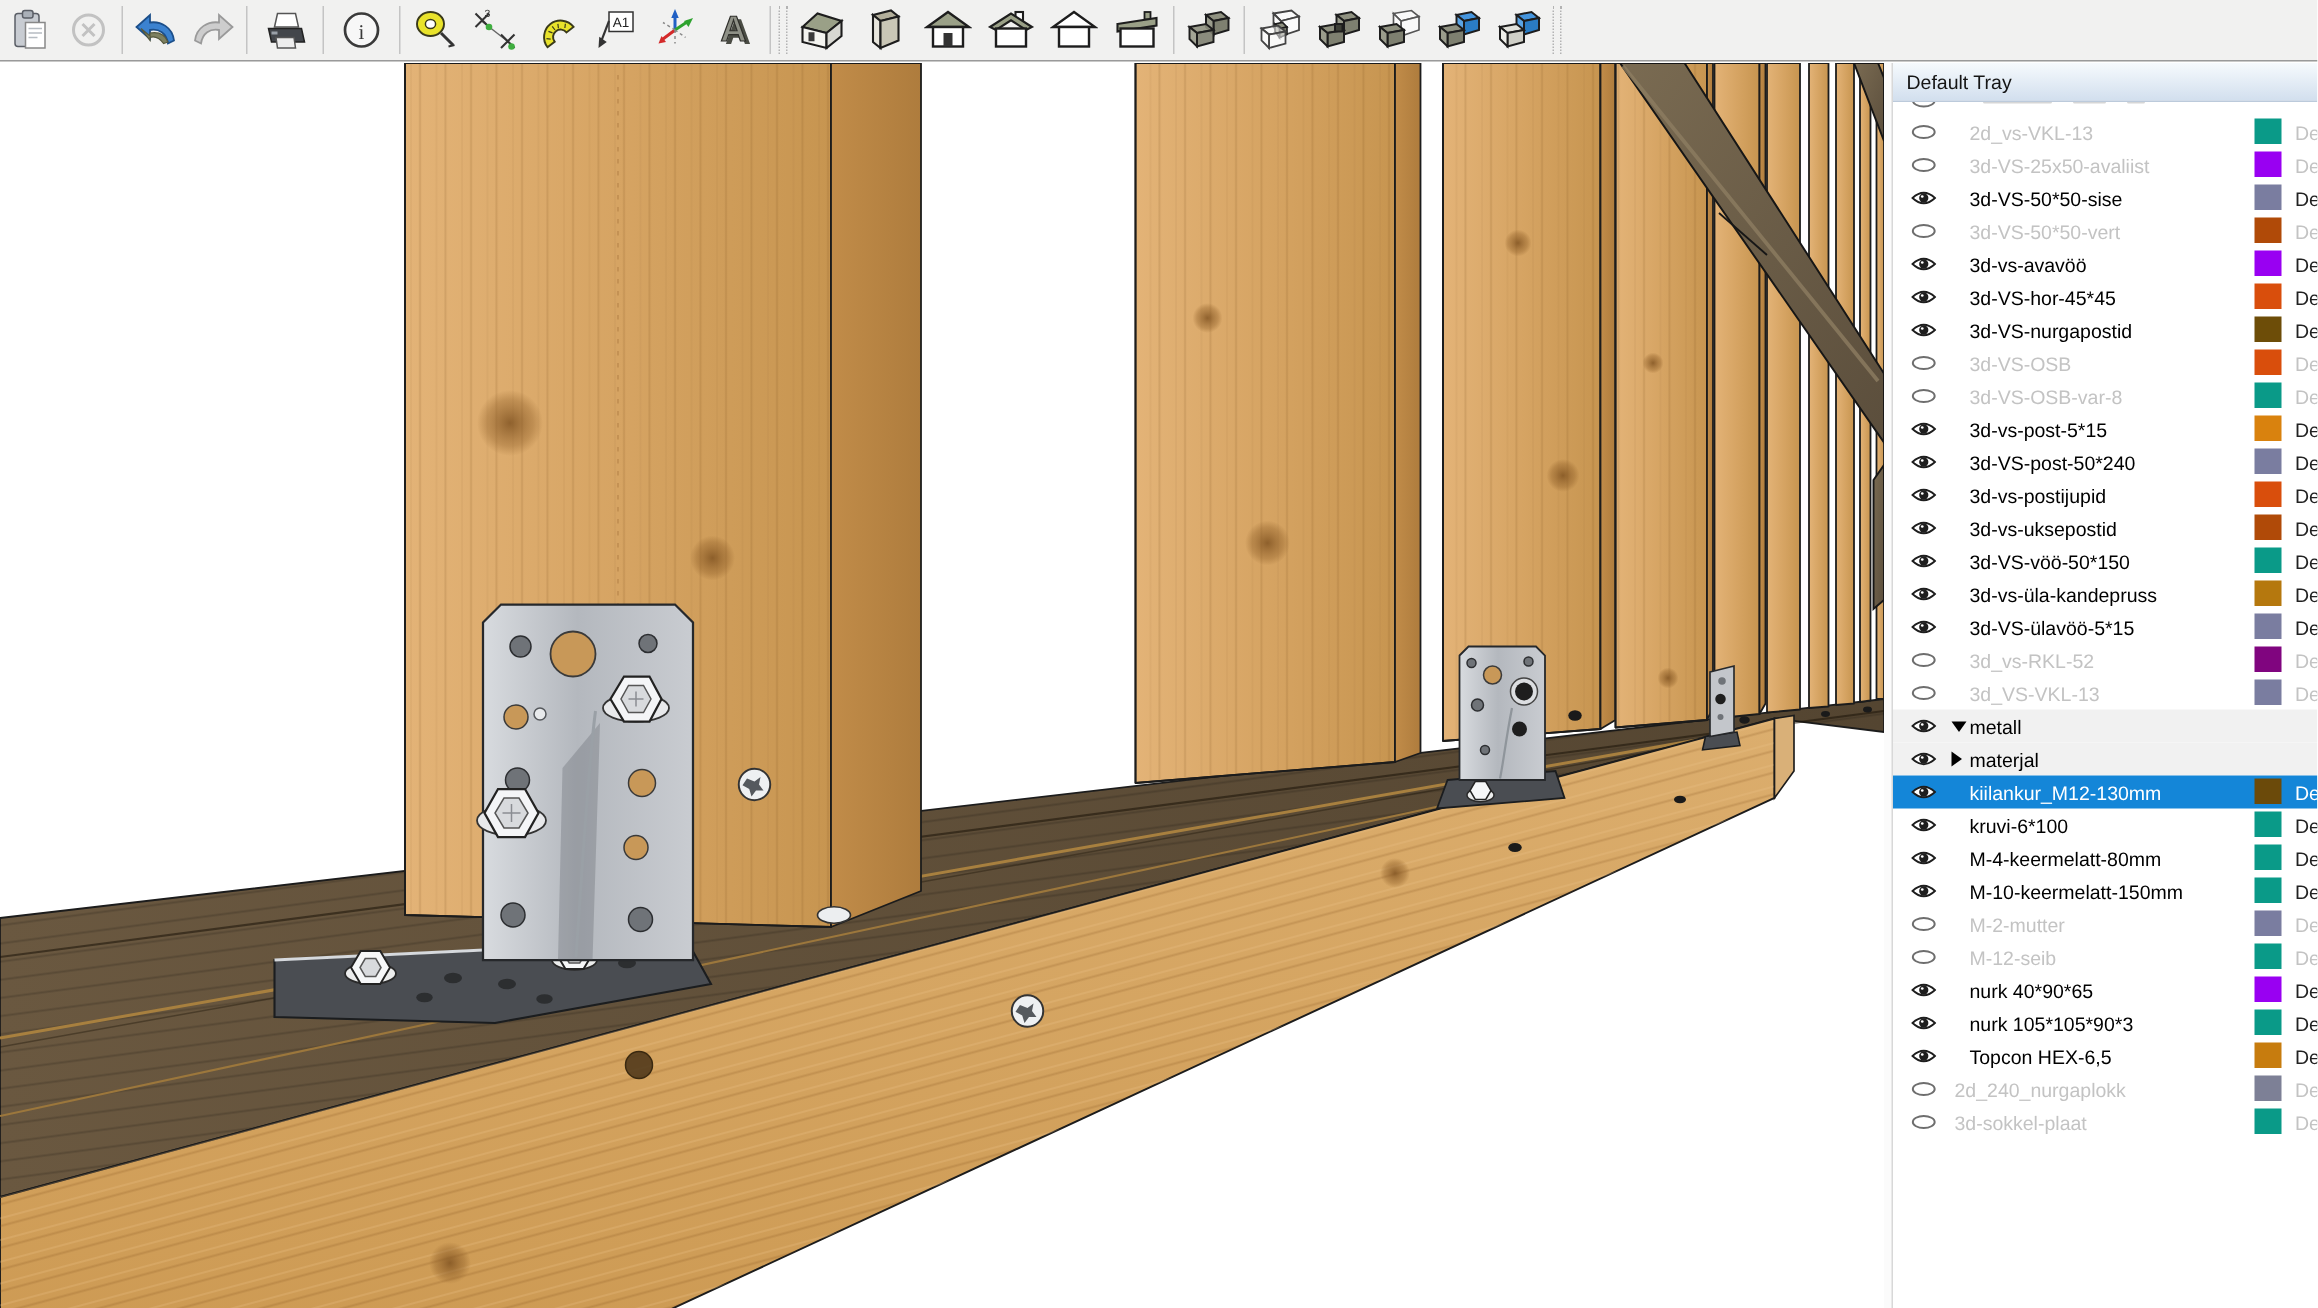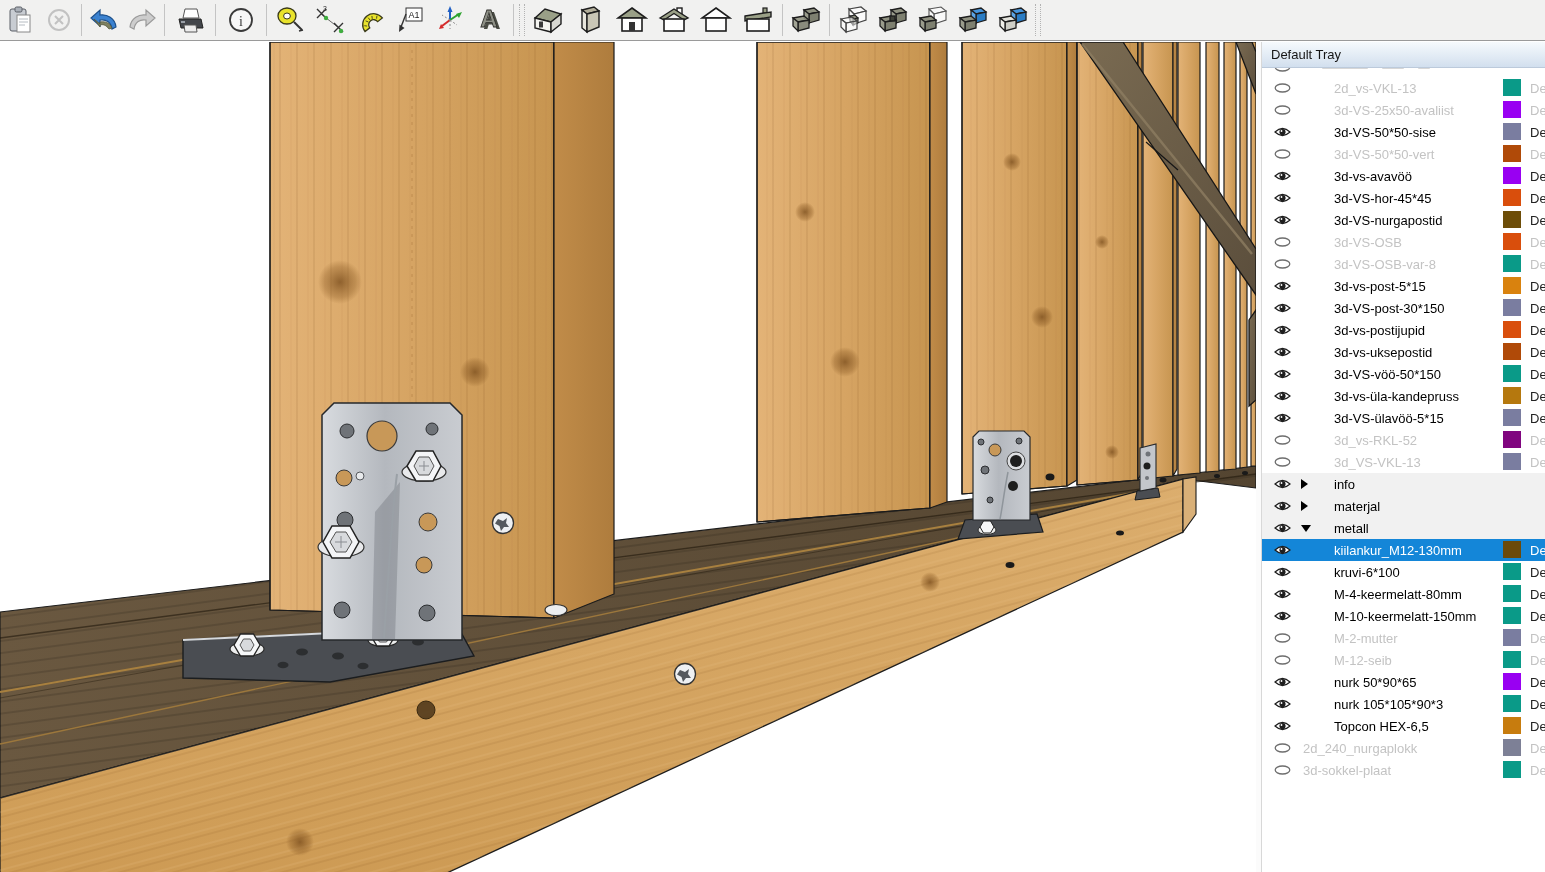--- a/index.html
+++ b/index.html
@@ -37,21 +37,21 @@
   .frag{display:inline-block;height:3px;background:#d6d6d6;border-radius:1px;margin-right:14px;}
   .rows{position:relative;}
   .row{height:22px;position:relative;display:flex;align-items:center;font-size:13px;color:#000;}
   .row.group{background:#f1f1f1;}
   .row.dim{color:#c3c3c3;}
   .row.selected{background:#1486d8;color:#fff;}
   .row .eye{width:20px;margin-left:10px;display:flex;justify-content:center;flex:0 0 auto;}
   .row .arrow{position:absolute;left:39px;width:0;height:0;}
   .arrow.right{border-left:7px solid #000;border-top:5px solid transparent;border-bottom:5px solid transparent;}
   .arrow.down{border-top:7px solid #000;border-left:5px solid transparent;border-right:5px solid transparent;}
-  .row .label{position:absolute;left:72px;white-space:nowrap;}
+  .row .label{position:absolute;left:51px;white-space:nowrap;}
   .row.lvl0 .label{left:41px;}
   .row .swatch{position:absolute;left:241px;top:2px;width:18px;height:17px;}
   .row .dash{position:absolute;left:268px;white-space:nowrap;color:#222;}
   .row.dim .dash{color:#c3c3c3;}
   .row.selected .dash{color:#fff;}
 </style>
 </head>
 <body>
 
 <div class="toolbar">
@@ -678,21 +678,21 @@
         <span class="dash">De</span>
       </div>
       <div class="row">
         <span class="eye">
           <svg width="17" height="12" viewBox="0 0 17 12">
             <path d="M1 6 Q8.5 -1 16 6 Q8.5 13 1 6 Z" fill="#fff" stroke="#1e1e1e" stroke-width="1.2"></path>
             <circle cx="8.5" cy="6" r="3.1" fill="#1e1e1e"></circle>
             <circle cx="7.5" cy="5" r="0.9" fill="#fff"></circle>
           </svg>
         </span>
-        <span class="label">3d-VS-post-30*150</span>
+        <span class="label">3d-VS-post-50*240</span>
         <span class="swatch" style="background: rgb(122, 125, 160);"></span>
         <span class="dash">De</span>
       </div>
       <div class="row">
         <span class="eye">
           <svg width="17" height="12" viewBox="0 0 17 12">
             <path d="M1 6 Q8.5 -1 16 6 Q8.5 13 1 6 Z" fill="#fff" stroke="#1e1e1e" stroke-width="1.2"></path>
             <circle cx="8.5" cy="6" r="3.1" fill="#1e1e1e"></circle>
             <circle cx="7.5" cy="5" r="0.9" fill="#fff"></circle>
           </svg>
@@ -770,45 +770,34 @@
         <span class="dash">De</span>
       </div>
       <div class="row group">
         <span class="eye">
           <svg width="17" height="12" viewBox="0 0 17 12">
             <path d="M1 6 Q8.5 -1 16 6 Q8.5 13 1 6 Z" fill="#fff" stroke="#1e1e1e" stroke-width="1.2"></path>
             <circle cx="8.5" cy="6" r="3.1" fill="#1e1e1e"></circle>
             <circle cx="7.5" cy="5" r="0.9" fill="#fff"></circle>
           </svg>
         </span>
-        <span class="arrow right"></span>
-        <span class="label">info</span>
+        <span class="arrow down"></span>
+        <span class="label">metall</span>
       </div>
       <div class="row group">
         <span class="eye">
           <svg width="17" height="12" viewBox="0 0 17 12">
             <path d="M1 6 Q8.5 -1 16 6 Q8.5 13 1 6 Z" fill="#fff" stroke="#1e1e1e" stroke-width="1.2"></path>
             <circle cx="8.5" cy="6" r="3.1" fill="#1e1e1e"></circle>
             <circle cx="7.5" cy="5" r="0.9" fill="#fff"></circle>
           </svg>
         </span>
         <span class="arrow right"></span>
         <span class="label">materjal</span>
       </div>
-      <div class="row group">
-        <span class="eye">
-          <svg width="17" height="12" viewBox="0 0 17 12">
-            <path d="M1 6 Q8.5 -1 16 6 Q8.5 13 1 6 Z" fill="#fff" stroke="#1e1e1e" stroke-width="1.2"></path>
-            <circle cx="8.5" cy="6" r="3.1" fill="#1e1e1e"></circle>
-            <circle cx="7.5" cy="5" r="0.9" fill="#fff"></circle>
-          </svg>
-        </span>
-        <span class="arrow down"></span>
-        <span class="label">metall</span>
-      </div>
       <div class="row selected">
         <span class="eye">
           <svg width="17" height="12" viewBox="0 0 17 12">
             <path d="M1 6 Q8.5 -1 16 6 Q8.5 13 1 6 Z" fill="#fff" stroke="#1e1e1e" stroke-width="1.2"></path>
             <circle cx="8.5" cy="6" r="3.1" fill="#1e1e1e"></circle>
             <circle cx="7.5" cy="5" r="0.9" fill="#fff"></circle>
           </svg>
         </span>
         <span class="label">kiilankur_M12-130mm</span>
         <span class="swatch" style="background: rgb(107, 74, 10);"></span>
@@ -871,21 +860,21 @@
         <span class="dash">De</span>
       </div>
       <div class="row">
         <span class="eye">
           <svg width="17" height="12" viewBox="0 0 17 12">
             <path d="M1 6 Q8.5 -1 16 6 Q8.5 13 1 6 Z" fill="#fff" stroke="#1e1e1e" stroke-width="1.2"></path>
             <circle cx="8.5" cy="6" r="3.1" fill="#1e1e1e"></circle>
             <circle cx="7.5" cy="5" r="0.9" fill="#fff"></circle>
           </svg>
         </span>
-        <span class="label">nurk 50*90*65</span>
+        <span class="label">nurk 40*90*65</span>
         <span class="swatch" style="background: rgb(153, 0, 242);"></span>
         <span class="dash">De</span>
       </div>
       <div class="row">
         <span class="eye">
           <svg width="17" height="12" viewBox="0 0 17 12">
             <path d="M1 6 Q8.5 -1 16 6 Q8.5 13 1 6 Z" fill="#fff" stroke="#1e1e1e" stroke-width="1.2"></path>
             <circle cx="8.5" cy="6" r="3.1" fill="#1e1e1e"></circle>
             <circle cx="7.5" cy="5" r="0.9" fill="#fff"></circle>
           </svg>

